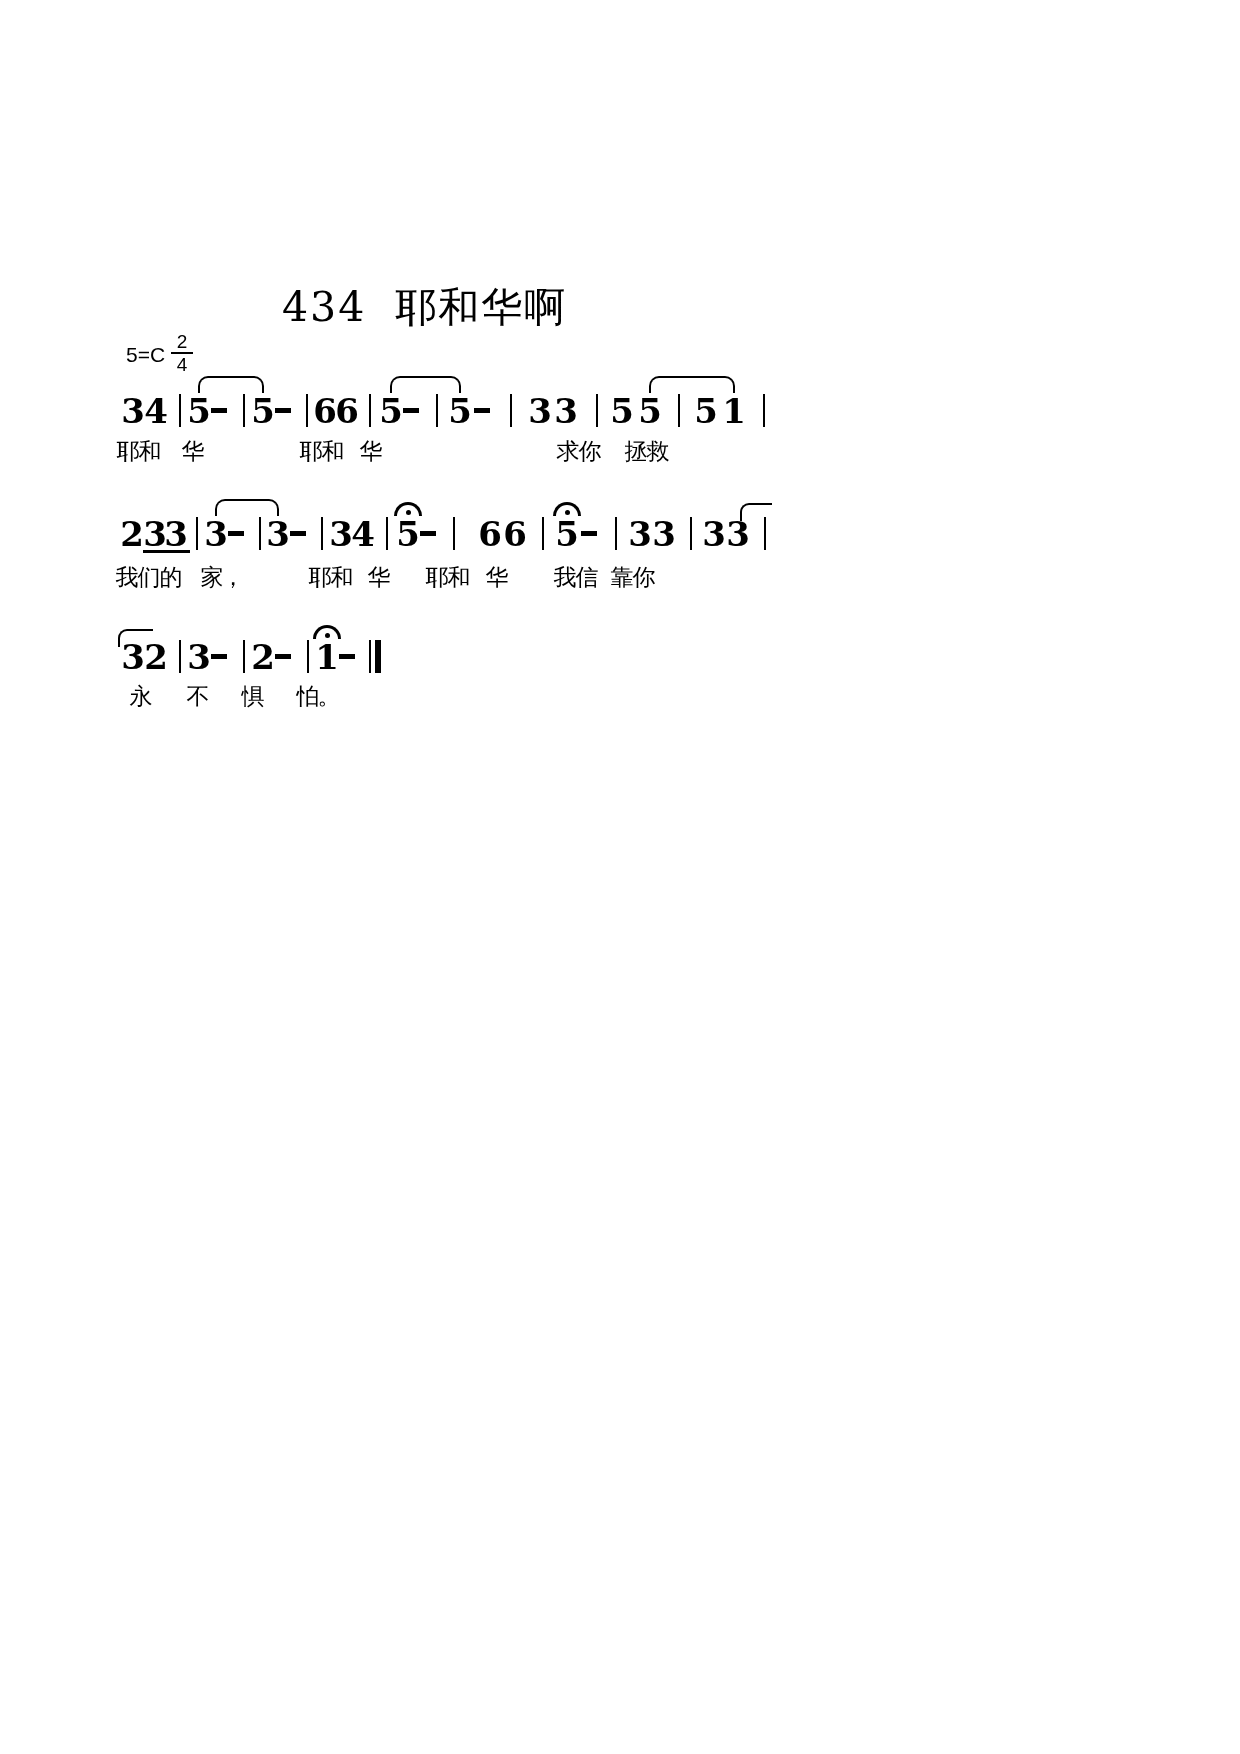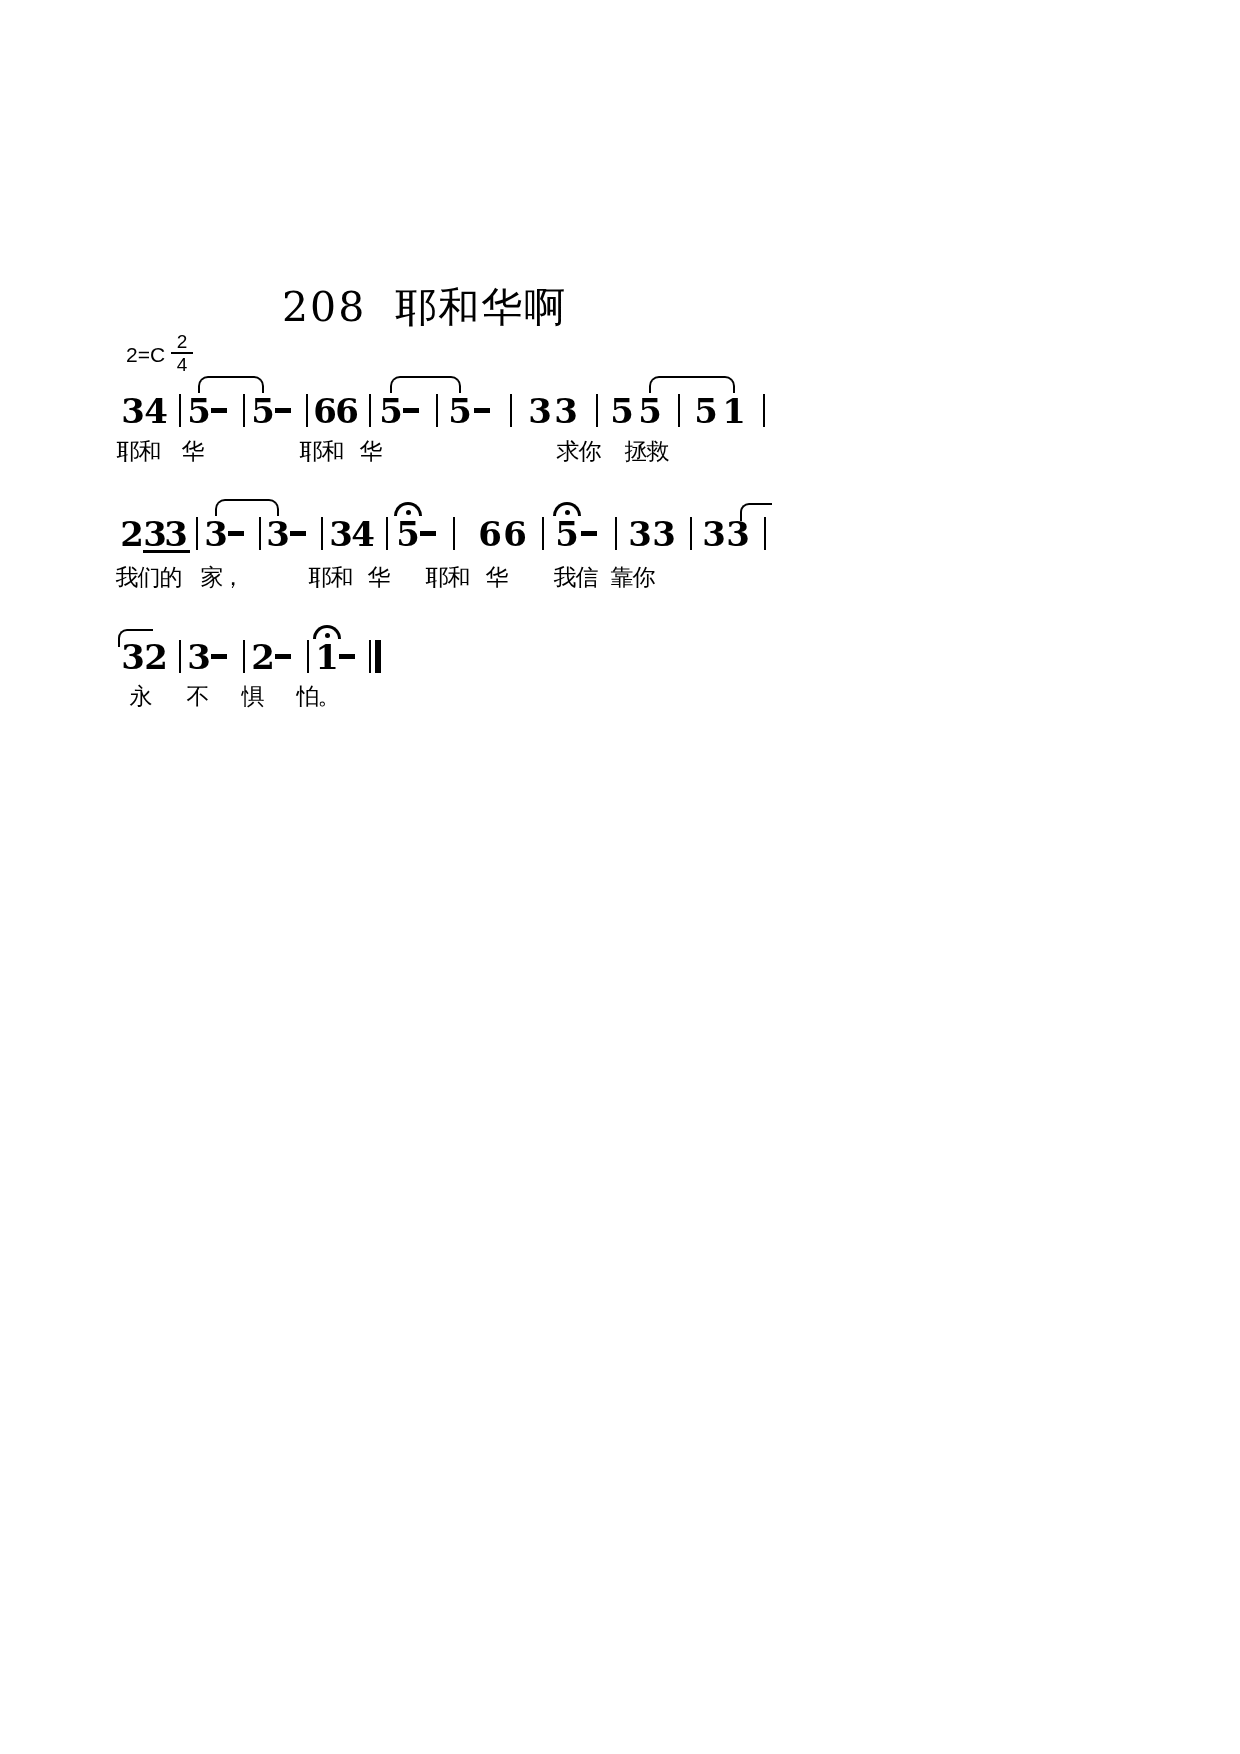--- a/index.html
+++ b/index.html
@@ -27,22 +27,22 @@
   .fermata-dot{position:absolute;width:5px;height:5px;border-radius:50%;background:#000;}
   .frag{position:absolute;height:16px;border-top:2px solid #000;border-left:2px solid #000;
         border-radius:9px 0 0 0;}
   .lyric{position:absolute;transform:translateX(-50%);
          font-family:"DejaVu Serif",serif;font-size:23px;line-height:25px;white-space:nowrap;}
 </style>
 </head>
 <body>
 
 <div class="page">
-  <div class="title">208 耶和华啊</div>
-  <div class="keysig">2=C</div>
+  <div class="title">434 耶和华啊</div>
+  <div class="keysig">5=C</div>
   <div class="meter">
     <span class="num">2</span>
     <span class="den">4</span>
   </div>
   <div>
       <div class="score-line">
         <span class="note" style="left: 133px; top: 397px;">3</span>
         <span class="note" style="left: 156px; top: 397px;">4</span>
         <span class="barline" style="left: 179px; top: 394px;"></span>
         <span class="note" style="left: 199px; top: 397px;">5</span>

